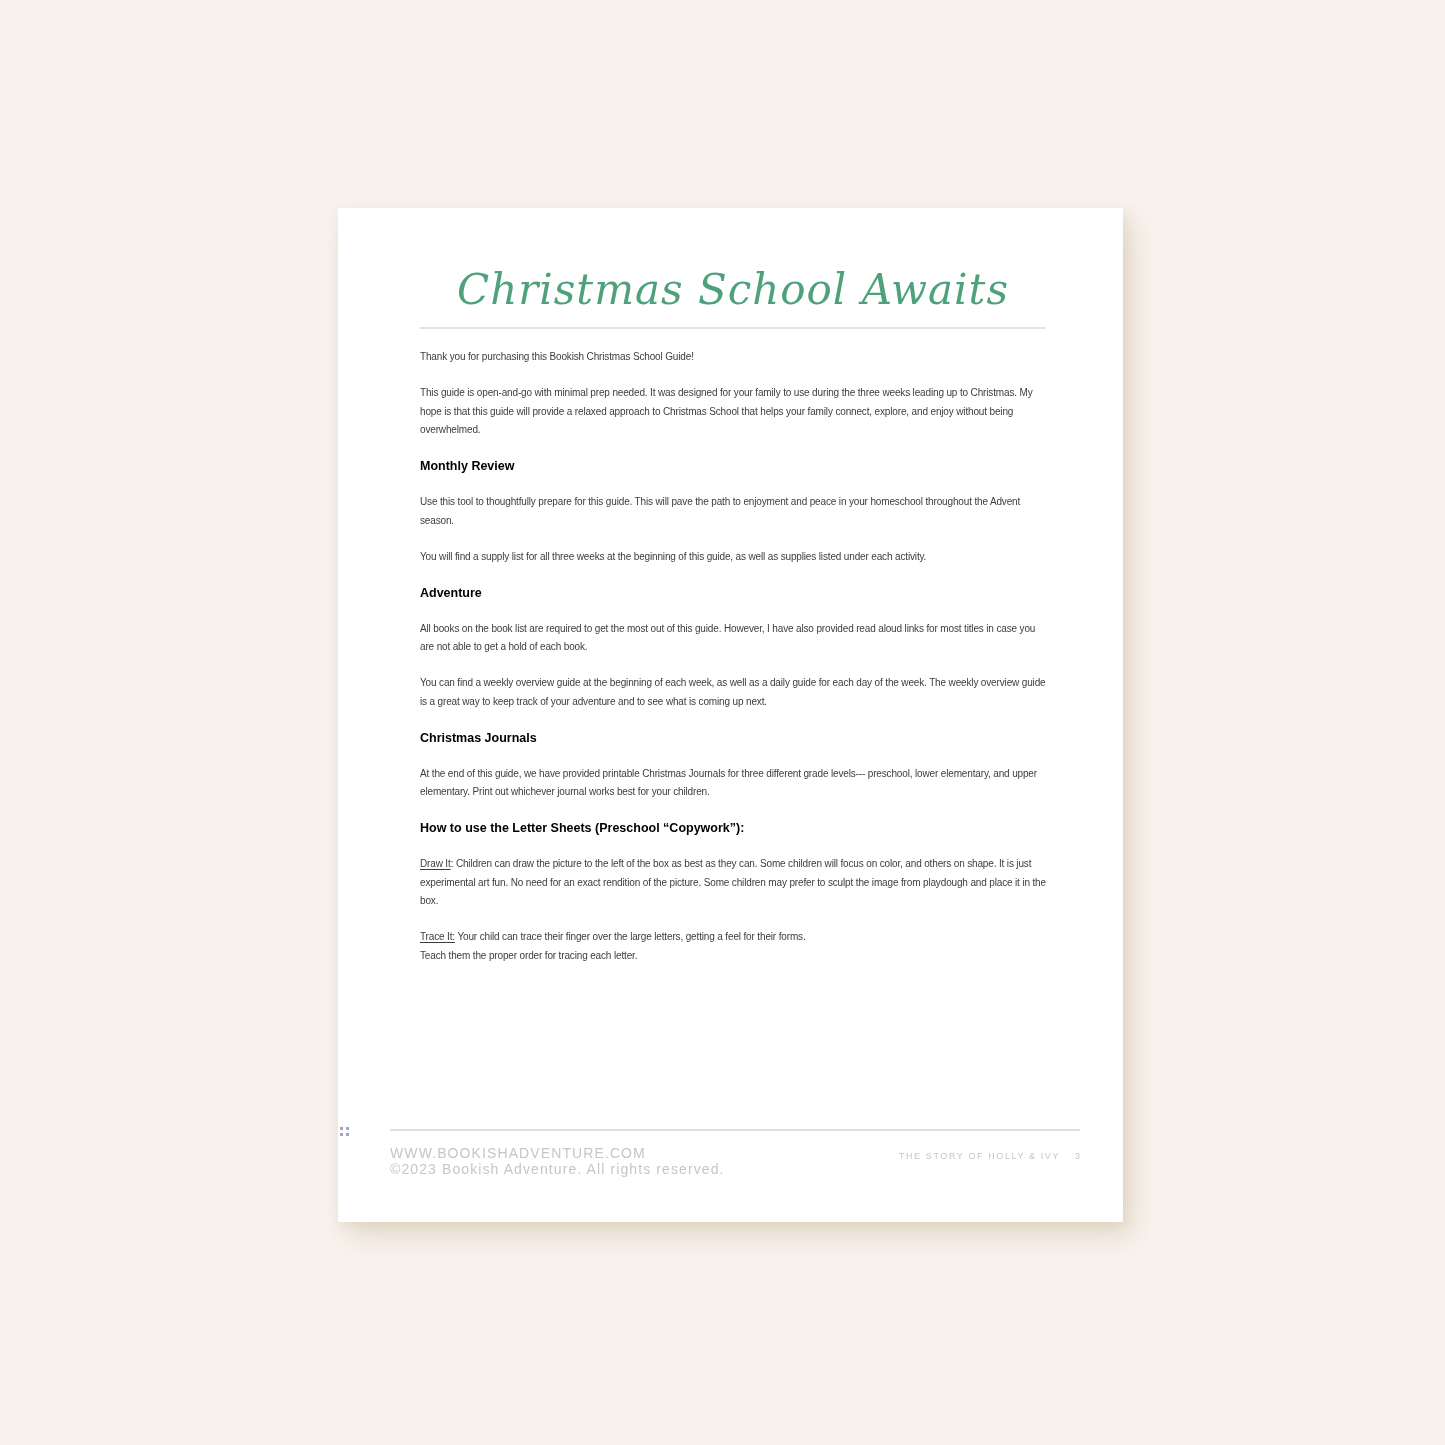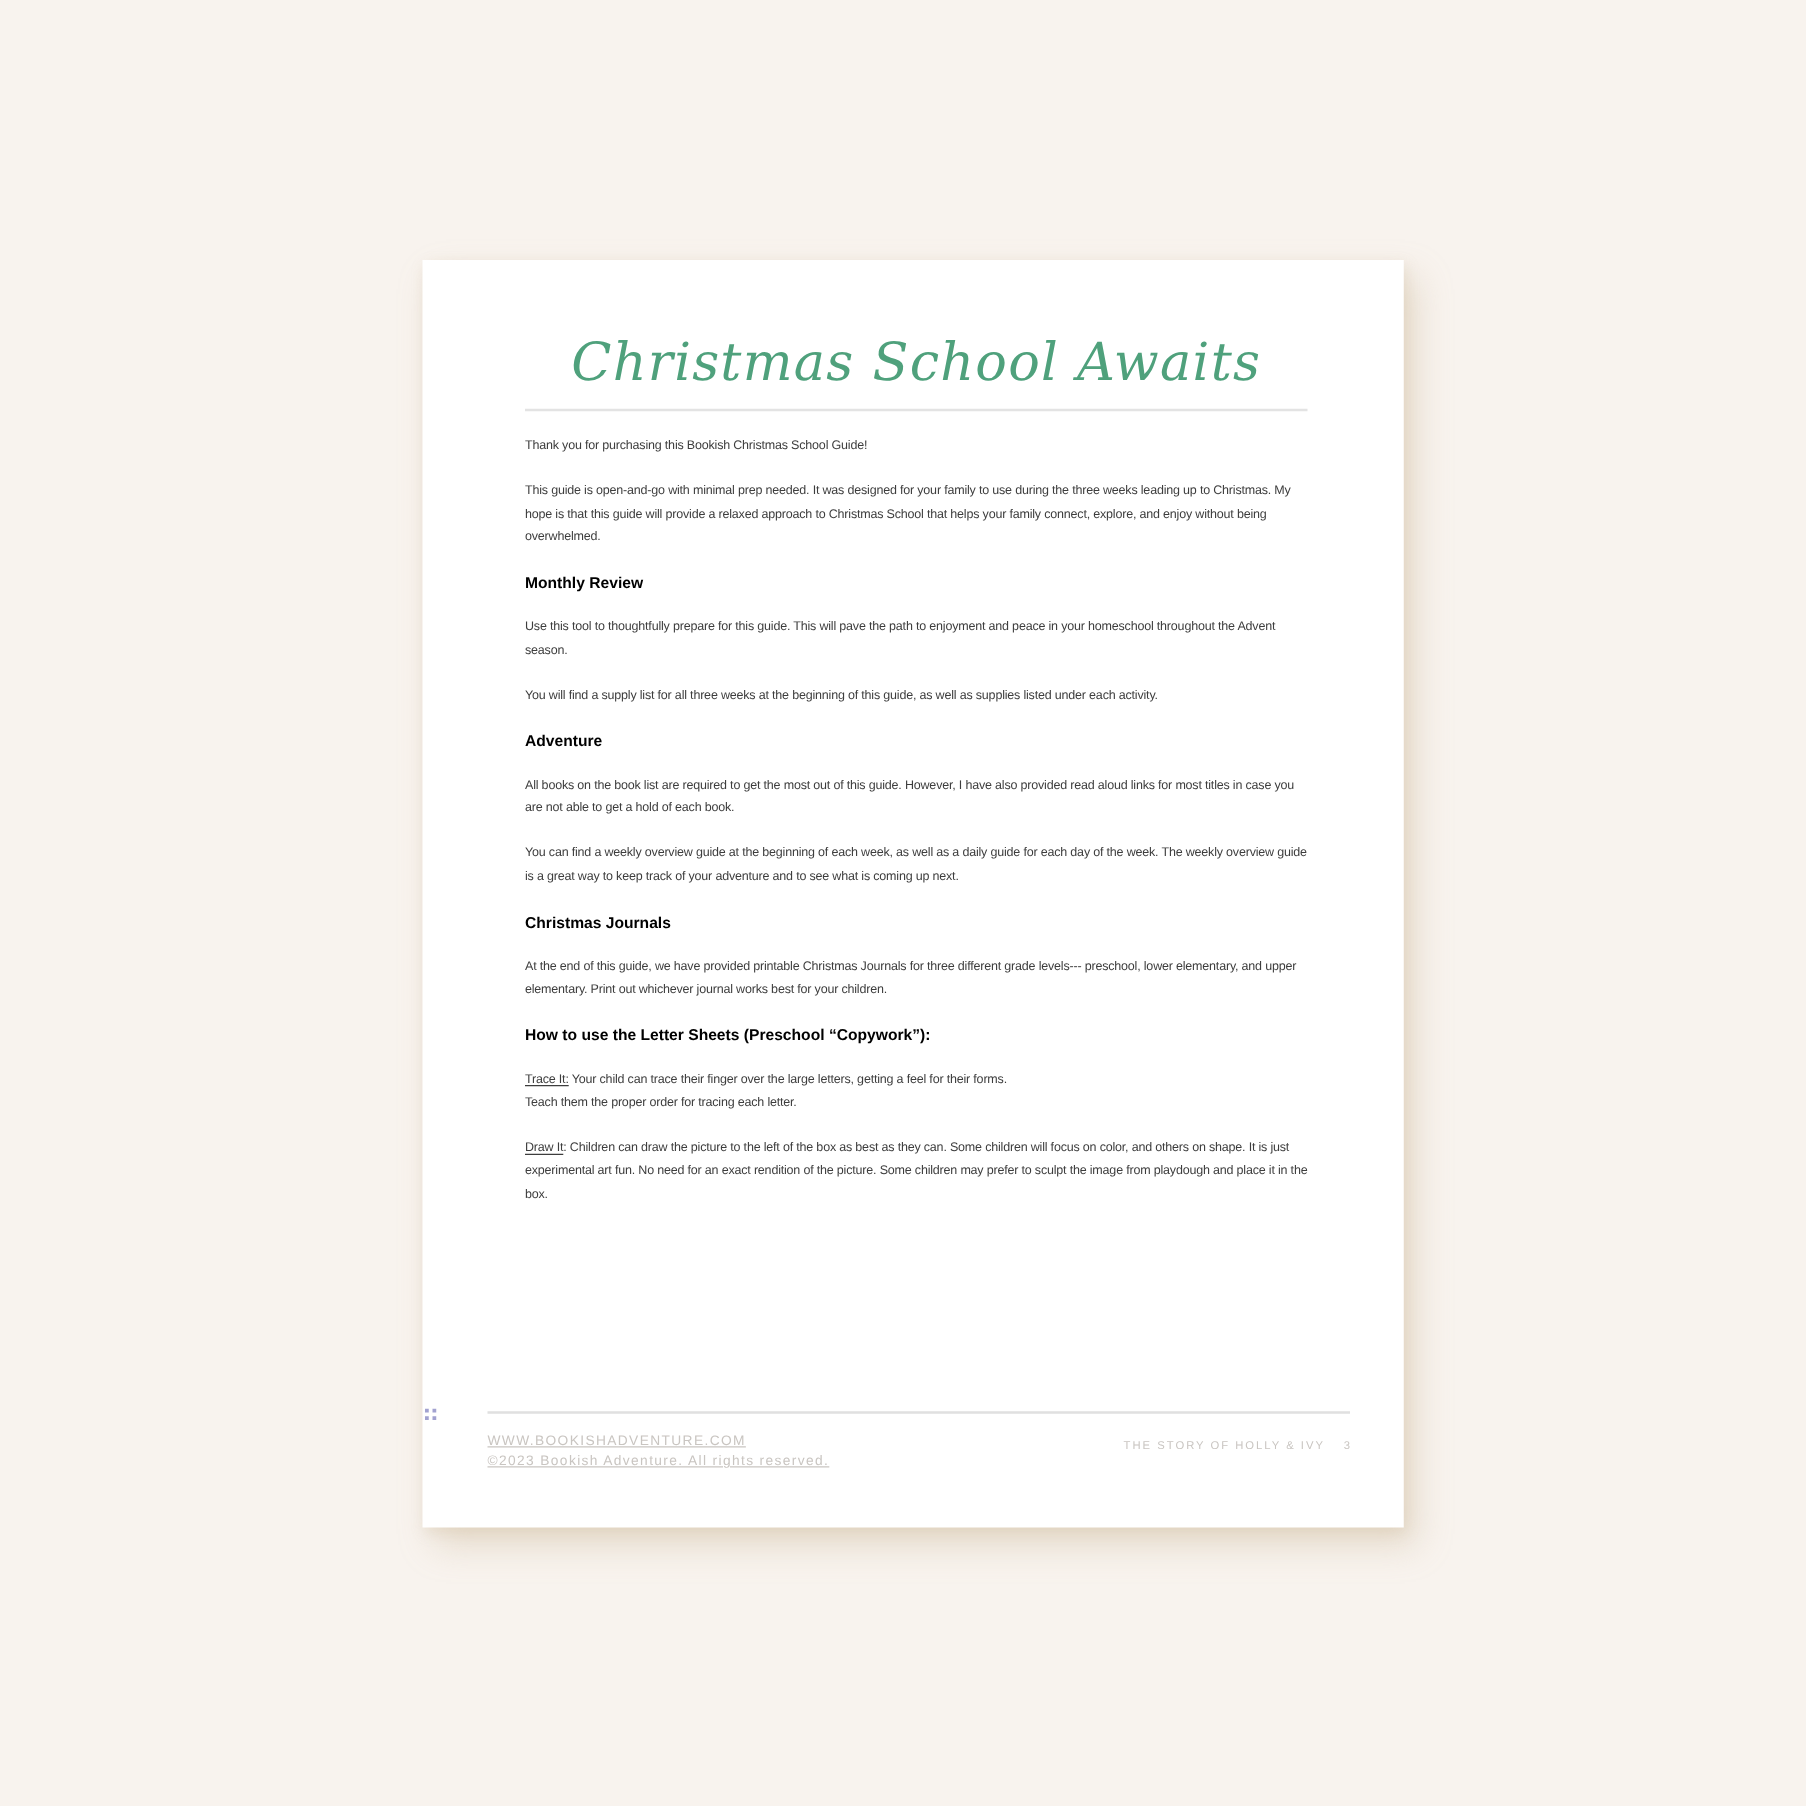--- a/index.html
+++ b/index.html
@@ -66,25 +66,24 @@
     border-top: 2px solid #e0e0e0;
     margin: 0;
   }
   .footer-row {
     margin-top: 14px;
     display: flex;
     justify-content: space-between;
     align-items: flex-start;
   }
   .footer-left {
-    font-size: 11px;
+    font-size: 14px;
     line-height: 16px;
     letter-spacing: 1.1px;
     color: #c9c5c1;
-    text-decoration: underline;
   }
   .footer-right {
     margin-top: 6px;
     font-size: 9px;
     letter-spacing: 1.6px;
     color: #c9c5c1;
     display: flex;
     align-items: flex-end;
   }
   .footer-page-num { margin-left: 15px; letter-spacing: 0; }
@@ -115,23 +114,23 @@
         <p class="p">This guide is open-and-go with minimal prep needed. It was designed for your family to use during the three weeks leading up to Christmas. My hope is that this guide will provide a relaxed approach to Christmas School that helps your family connect, explore, and enjoy without being overwhelmed.</p>
         <h2 class="hd">Monthly Review</h2>
         <p class="p">Use this tool to thoughtfully prepare for this guide. This will pave the path to enjoyment and peace in your homeschool throughout the Advent season.</p>
         <p class="p">You will find a supply list for all three weeks at the beginning of this guide, as well as supplies listed under each activity.</p>
         <h2 class="hd">Adventure</h2>
         <p class="p">All books on the book list are required to get the most out of this guide. However, I have also provided read aloud links for most titles in case you are not able to get a hold of each book.</p>
         <p class="p">You can find a weekly overview guide at the beginning of each week, as well as a daily guide for each day of the week. The weekly overview guide is a great way to keep track of your adventure and to see what is coming up next.</p>
         <h2 class="hd">Christmas Journals</h2>
         <p class="p">At the end of this guide, we have provided printable Christmas Journals for three different grade levels--- preschool, lower elementary, and upper elementary. Print out whichever journal works best for your children.</p>
         <h2 class="hd">How to use the Letter Sheets (Preschool “Copywork”):</h2>
+        <p class="p"><span class="u">Draw It</span><span>: Children can draw the picture to the left of the box as best as they can. Some children will focus on color, and others on shape. It is just experimental art fun. No need for an exact rendition of the picture. Some children may prefer to sculpt the image from playdough and place it in the box.</span></p>
         <p class="p"><span class="u">Trace It:</span><span class="preline"> Your child can trace their finger over the large letters, getting a feel for their forms.
 Teach them the proper order for tracing each letter.</span></p>
-        <p class="p"><span class="u">Draw It</span><span>: Children can draw the picture to the left of the box as best as they can. Some children will focus on color, and others on shape. It is just experimental art fun. No need for an exact rendition of the picture. Some children may prefer to sculpt the image from playdough and place it in the box.</span></p>
       </div>
     </div>
 
     <div class="footer">
       <hr class="footer-rule">
       <div class="footer-row">
         <div class="footer-left">
           <div>WWW.BOOKISHADVENTURE.COM</div>
           <div>©2023 Bookish Adventure. All rights reserved.</div>
         </div>

